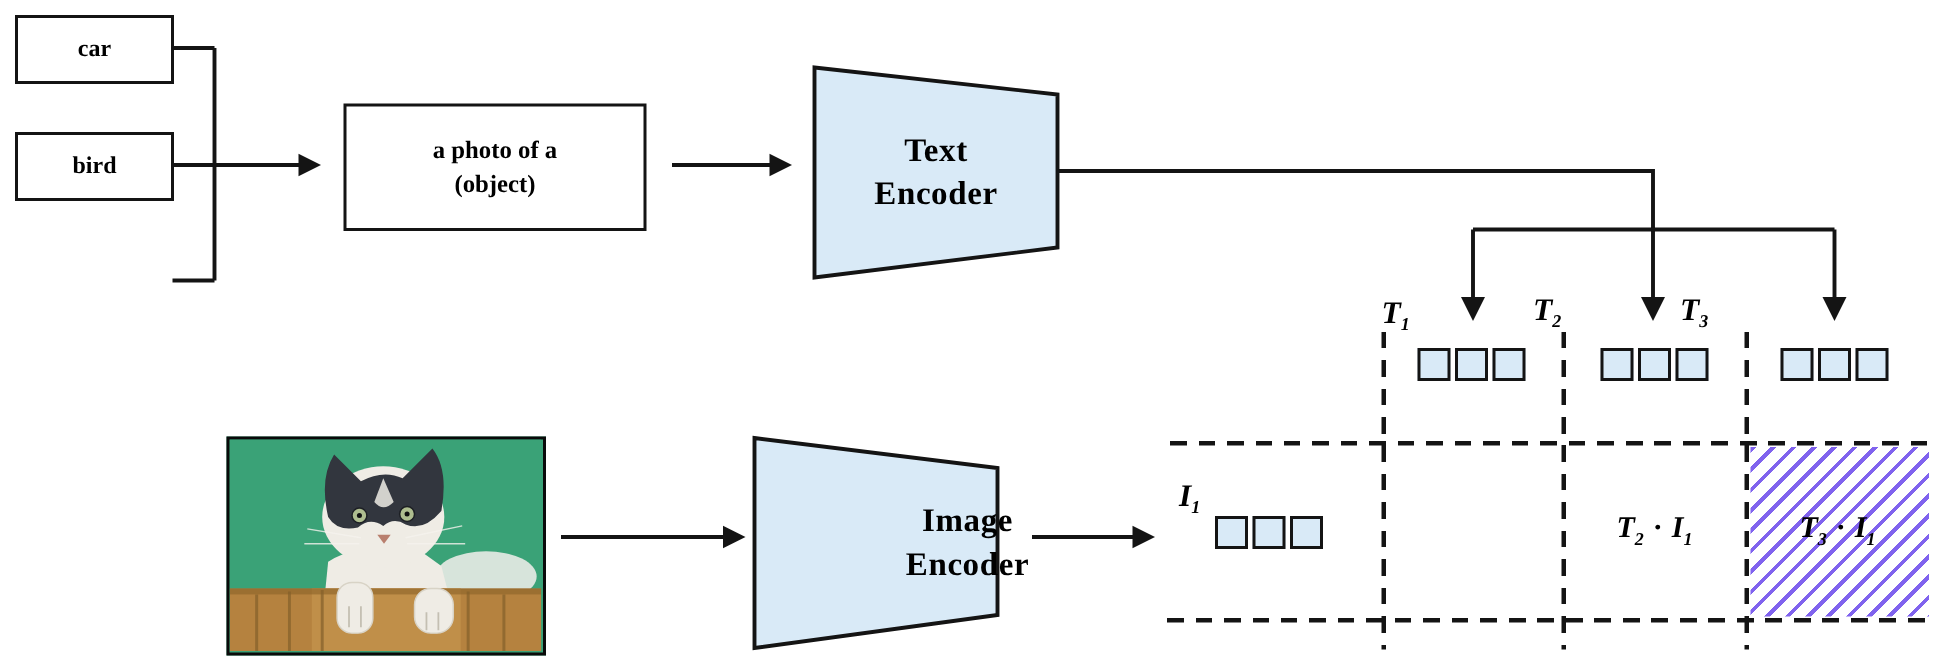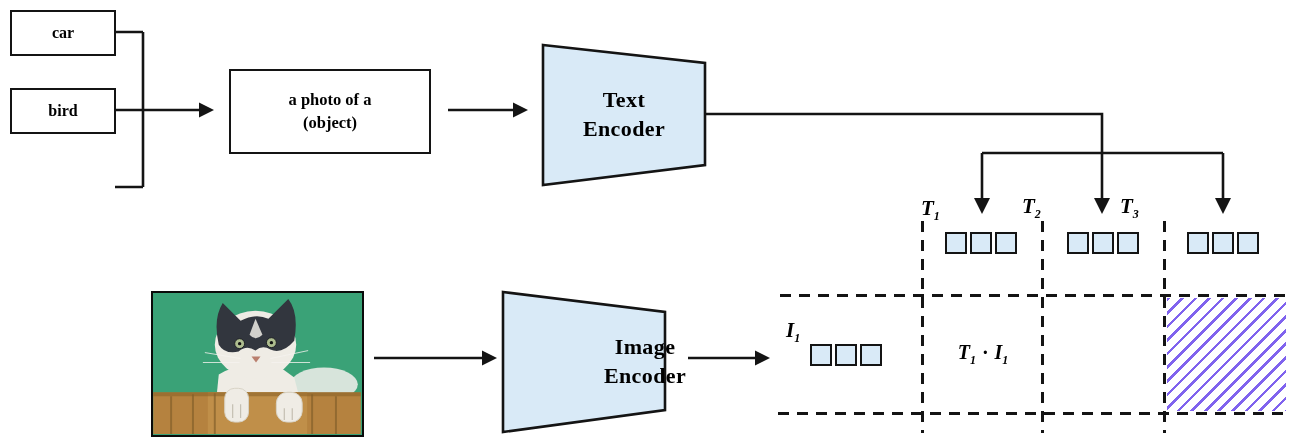--- a/index.html
+++ b/index.html
@@ -166,17 +166,20 @@
 
   <div class="sym-label" style="left:786px;top:318px">
     <span>I</span><sub>1</sub>
   </div>
   <div class="sq-group" style="left:810px;top:344px">
     <div class="sq"></div>
       <div class="sq"></div>
       <div class="sq"></div>
   </div>
 
-  <div class="cell-label" style="left:923px">
-    <span>T</span><sub>1</sub><span class="dot">·</span><span>I</span><sub>1</sub>
+  <div class="cell-label" style="left:1043px">
+    <span>T</span><sub>2</sub><span class="dot">·</span><span>I</span><sub>1</sub>
+  </div>
+  <div class="cell-label" style="left:1165px">
+    <span>T</span><sub>3</sub><span class="dot">·</span><span>I</span><sub>1</sub>
   </div>
 
 </div>
 
 </body></html>

